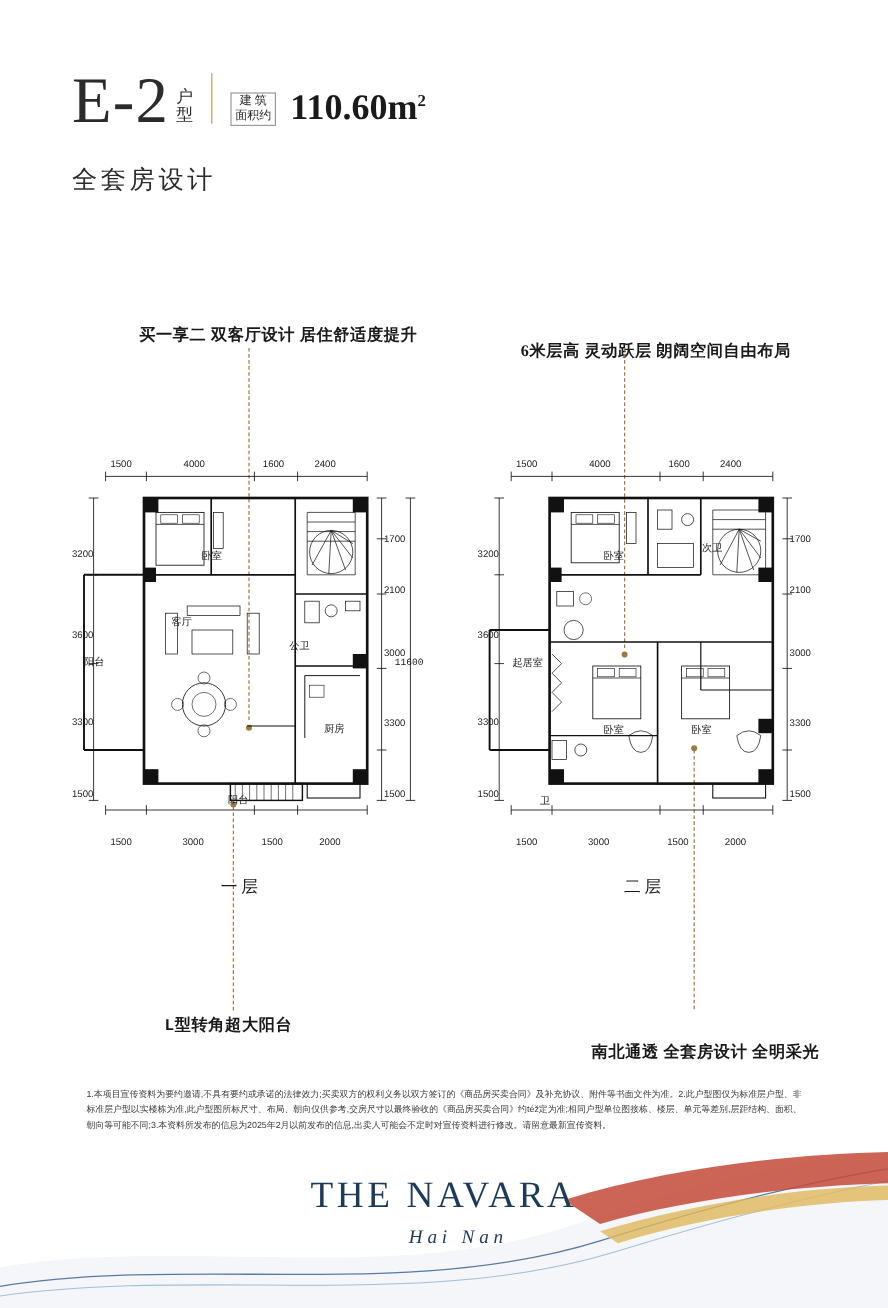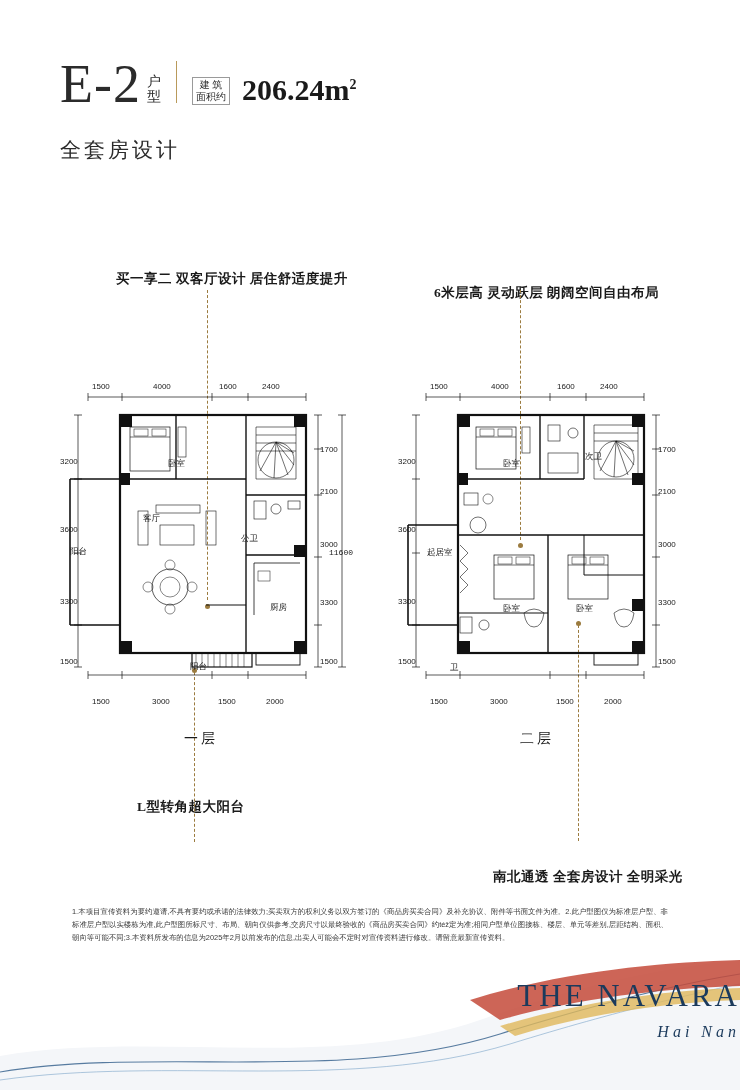--- a/index.html
+++ b/index.html
@@ -69,21 +69,21 @@
 
   
   .disclaimer {
     position:absolute; left:72px; top:905px; width:596px;
     font-size:7.4px; line-height:13px; color:#3a3a3a;
     font-family:"Liberation Sans", sans-serif; text-align:justify;
   }
 
   
   .footer { position:absolute; left:0; top:960px; width:740px; height:130px; overflow:hidden; }
-  .logo-wrap { position:absolute; left:0; top:18px; width:740px; text-align:right; }
+  .logo-wrap { position:absolute; left:0; top:18px; width:740px; text-align:center; }
   .logo-main {
     font-size:31px; letter-spacing:3px; color:#1b3a5c;
     font-family:"Liberation Serif", serif;
   }
   .logo-sub {
     font-size:9.5px; letter-spacing:2.6px; color:#3a5670; margin-top:4px;
     font-family:"Liberation Sans", sans-serif;
   }
   .logo-cn {
     font-size:16px; letter-spacing:4px; color:#1b3a5c; margin-top:9px;
@@ -99,35 +99,35 @@
     <div class="huxing">
       <span>户</span>
       <span>型</span>
     </div>
     <div class="divider-v"></div>
     <div class="areabox">
       <div class="lbl">
         <span>建 筑</span>
         <span>面积约</span>
       </div>
-      <div class="area-num"><span>206.24m</span><sup>2</sup></div>
+      <div class="area-num"><span>110.60m</span><sup>2</sup></div>
     </div>
   </div>
   <div class="rooms">全套房设计</div>
 </div>
 
 <div class="callout" style="left:116px; top:270px;">买一享二 双客厅设计 居住舒适度提升</div>
 <div class="dotline" style="left:207px; top:290px; height:310px;"></div>
 <div class="dot" style="left:205px; top:604px;"></div>
 
 <div class="callout" style="left:434px; top:284px;">6米层高 灵动跃层 朗阔空间自由布局</div>
 <div class="dotline" style="left:520px; top:290px; height:250px;"></div>
 <div class="dot" style="left:518px; top:543px;"></div>
 
-<div class="callout" style="left:137px; top:798px;">L型转角超大阳台</div>
+<div class="callout" style="left:137px; top:845px;font-family:Liberation Mono, monospace;">L型转角超大阳台</div>
 <div class="dotline" style="left:194px; top:672px; height:170px;"></div>
 <div class="dot" style="left:192px; top:668px;"></div>
 
 <div class="callout" style="left:493px; top:868px;text-align:right;">南北通透 全套房设计 全明采光</div>
 <div class="dotline" style="left:578px; top:625px; height:216px;"></div>
 <div class="dot" style="left:576px; top:621px;"></div>
 
 <div class="plan" style="left:60px; top:375px;">
 <svg width="300" height="310" viewBox="0 0 300 310" xmlns="http://www.w3.org/2000/svg">
   <g stroke="#111" fill="none" stroke-width="0.7">

